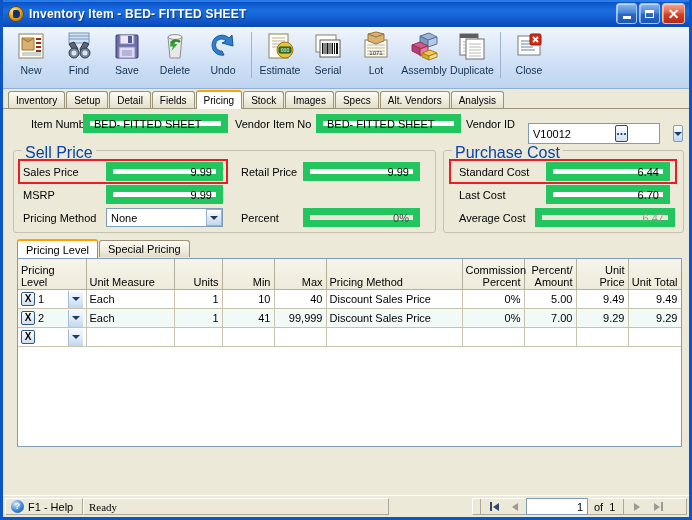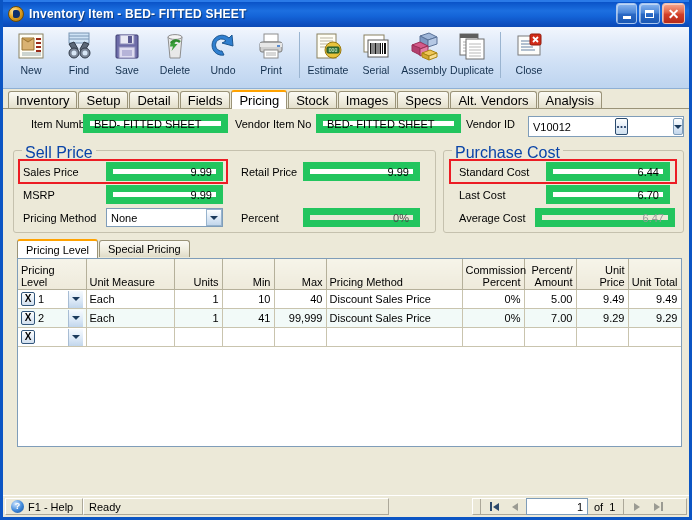--- a/index.html
+++ b/index.html
@@ -87,21 +87,21 @@
     display:flex;align-items:flex-end;
     padding-left:5px;
     background:#ece9d8;
     border-bottom:1px solid #9a9378;
     position:relative;
   }
   .tab{
     height:17px;box-sizing:border-box;
     padding:0 7px;
     display:flex;align-items:center;
-    font-size:13px;color:#000;
+    font-size:10px;color:#000;
     border:1px solid #9a9378;
     border-bottom:none;
     background:linear-gradient(to bottom,#fbfaf4 0%,#eeebdc 60%,#e3dfcb 100%);
     border-radius:3px 3px 0 0;
     margin-right:1px;
   }
   .tab.active{
     height:19px;background:#fff;
     border-top:2px solid #ffa200;
     font-weight:normal;
@@ -358,36 +358,20 @@
 
     <div class="tbtn">
       <div class="ticon">
         <svg width="32" height="31" viewBox="0 0 32 31">
           <path d="M22 7 a10 10 0 1 0 -5 17 l-2 -4 a6 6 0 1 1 4 -10 l-4 2 l11 3 l-1 -11 z" fill="#2f7fd0" stroke="#1c5690"></path>
         </svg>
       </div>
       <div class="lbl">Undo</div>
     </div>
 
-    <div class="tbtn">
-      <div class="ticon">
-        <svg width="32" height="31" viewBox="0 0 32 31">
-          <rect x="9" y="3" width="14" height="8" fill="#fff" stroke="#8e8e8e"></rect>
-          <rect x="5" y="11" width="22" height="10" rx="2" fill="#cfcfcf" stroke="#7b7b7b"></rect>
-          <rect x="5" y="12" width="22" height="4" fill="#e7e7e7"></rect>
-          <rect x="9" y="19" width="14" height="8" fill="#fff" stroke="#8e8e8e"></rect>
-          <g stroke="#b0b0b0">
-              <line x1="11" y1="22" x2="21" y2="22"></line>
-              <line x1="11" y1="24" x2="21" y2="24"></line>
-            </g>
-          <rect x="22" y="14" width="3" height="2" fill="#5a8cd0"></rect>
-        </svg>
-      </div>
-      <div class="lbl">Print</div>
-    </div>
 
     <div class="tsep"></div>
 
     <div class="tbtn">
       <div class="ticon">
         <svg width="32" height="31" viewBox="0 0 32 31">
           <rect x="5" y="3" width="19" height="24" fill="#fffef4" stroke="#8a8160"></rect>
           <g stroke="#b9b3a0">
               <line x1="8" y1="7" x2="21" y2="7"></line>
               <line x1="8" y1="10" x2="21" y2="10"></line>
@@ -414,20 +398,37 @@
               <rect x="17.5" y="12" width="1" height="11"></rect>
             <rect x="19.5" y="12" width="1.5" height="11"></rect>
               <rect x="22" y="12" width="1" height="11"></rect>
             <rect x="24" y="12" width="2" height="11"></rect>
           </g>
         </svg>
       </div>
       <div class="lbl">Serial</div>
     </div>
 
+    <div class="tbtn">
+      <div class="ticon">
+        <svg width="32" height="31" viewBox="0 0 32 31">
+          <rect x="5" y="9" width="22" height="17" fill="#fffef4" stroke="#8a8160"></rect>
+          <g stroke="#b9b3a0">
+              <line x1="7" y1="14" x2="25" y2="14"></line>
+              <line x1="7" y1="17" x2="25" y2="17"></line>
+              <line x1="7" y1="20" x2="25" y2="20"></line>
+              <line x1="7" y1="23" x2="25" y2="23"></line>
+            </g>
+          <path d="M8 3 l8 -2 l8 2 l0 7 l-8 3 l-8 -3 z" fill="#d9b273" stroke="#9a7434"></path>
+          <path d="M8 3 l8 3 l8 -3" fill="none" stroke="#9a7434"></path>
+          <text x="16" y="24" font-size="6" fill="#333" text-anchor="middle" font-family="sans-serif">1071</text>
+        </svg>
+      </div>
+      <div class="lbl">Lot</div>
+    </div>
 
     <div class="tbtn">
       <div class="ticon">
         <svg width="32" height="31" viewBox="0 0 32 31">
           <path d="M12 5 l9 -3 l8 4 l-9 3 z" fill="#9fb6d8" stroke="#5a7298"></path>
           <path d="M12 5 l0 7 l8 4 l0 -7 z" fill="#7e99c2" stroke="#5a7298"></path>
           <path d="M20 9 l9 -3 l0 7 l-9 3 z" fill="#b5c8e4" stroke="#5a7298"></path>
           <path d="M4 14 l8 -3 l8 4 l-8 3 z" fill="#d45a8a" stroke="#9a2f56"></path>
           <path d="M4 14 l0 6 l8 4 l0 -7 z" fill="#b33f6e" stroke="#9a2f56"></path>
           <path d="M12 18 l8 -3 l0 6 l-8 4 z" fill="#e37da5" stroke="#9a2f56"></path>
@@ -518,21 +519,21 @@
 
   <div class="client">
 
     <div class="fld-label" style="left:28px;top:9px;">Item Number</div>
     <div class="txt" style="left:80px;top:5px;width:145px;">BED- FITTED SHEET</div>
 
     <div class="fld-label" style="left:232px;top:9px;">Vendor Item No</div>
     <div class="txt" style="left:313px;top:5px;width:145px;">BED- FITTED SHEET</div>
 
     <div class="fld-label" style="left:463px;top:9px;">Vendor ID</div>
-    <div class="combo" style="left:525px;top:7px;width:156px;gap:44px;">
+    <div class="combo" style="left:525px;top:14px;width:132px;gap:44px;">
       <span class="val">V10012</span>
       <span class="btn-ell">
         <svg width="11" height="4" viewBox="0 0 11 4">
             <circle cx="2" cy="2" r="1.1" fill="#16325c"></circle>
             <circle cx="5.5" cy="2" r="1.1" fill="#16325c"></circle>
             <circle cx="9" cy="2" r="1.1" fill="#16325c"></circle>
           </svg>
       </span>
       <span class="btn-arrow">
         <span class="caret"></span>
@@ -691,21 +692,21 @@
       </table>
     </div>
 
   </div>
 
   <div class="statusbar">
     <div class="sb-cell" style="width:78px;">
       <span class="help-icon">?</span>
       <span>F1 - Help</span>
     </div>
-    <div class="sb-cell" style="width:306px;">
+    <div class="sb-cell" style="width:306px;font-family:Liberation Serif, serif;">
       <span>Ready</span>
     </div>
     <div class="sb-cell navbar" style="width:215px;">
       <div class="navsep"></div>
       <div class="navbtn">
         <span class="navgrp">
             <span class="bar-v"></span>
             <span class="tri-l"></span>
           </span>
       </div>

